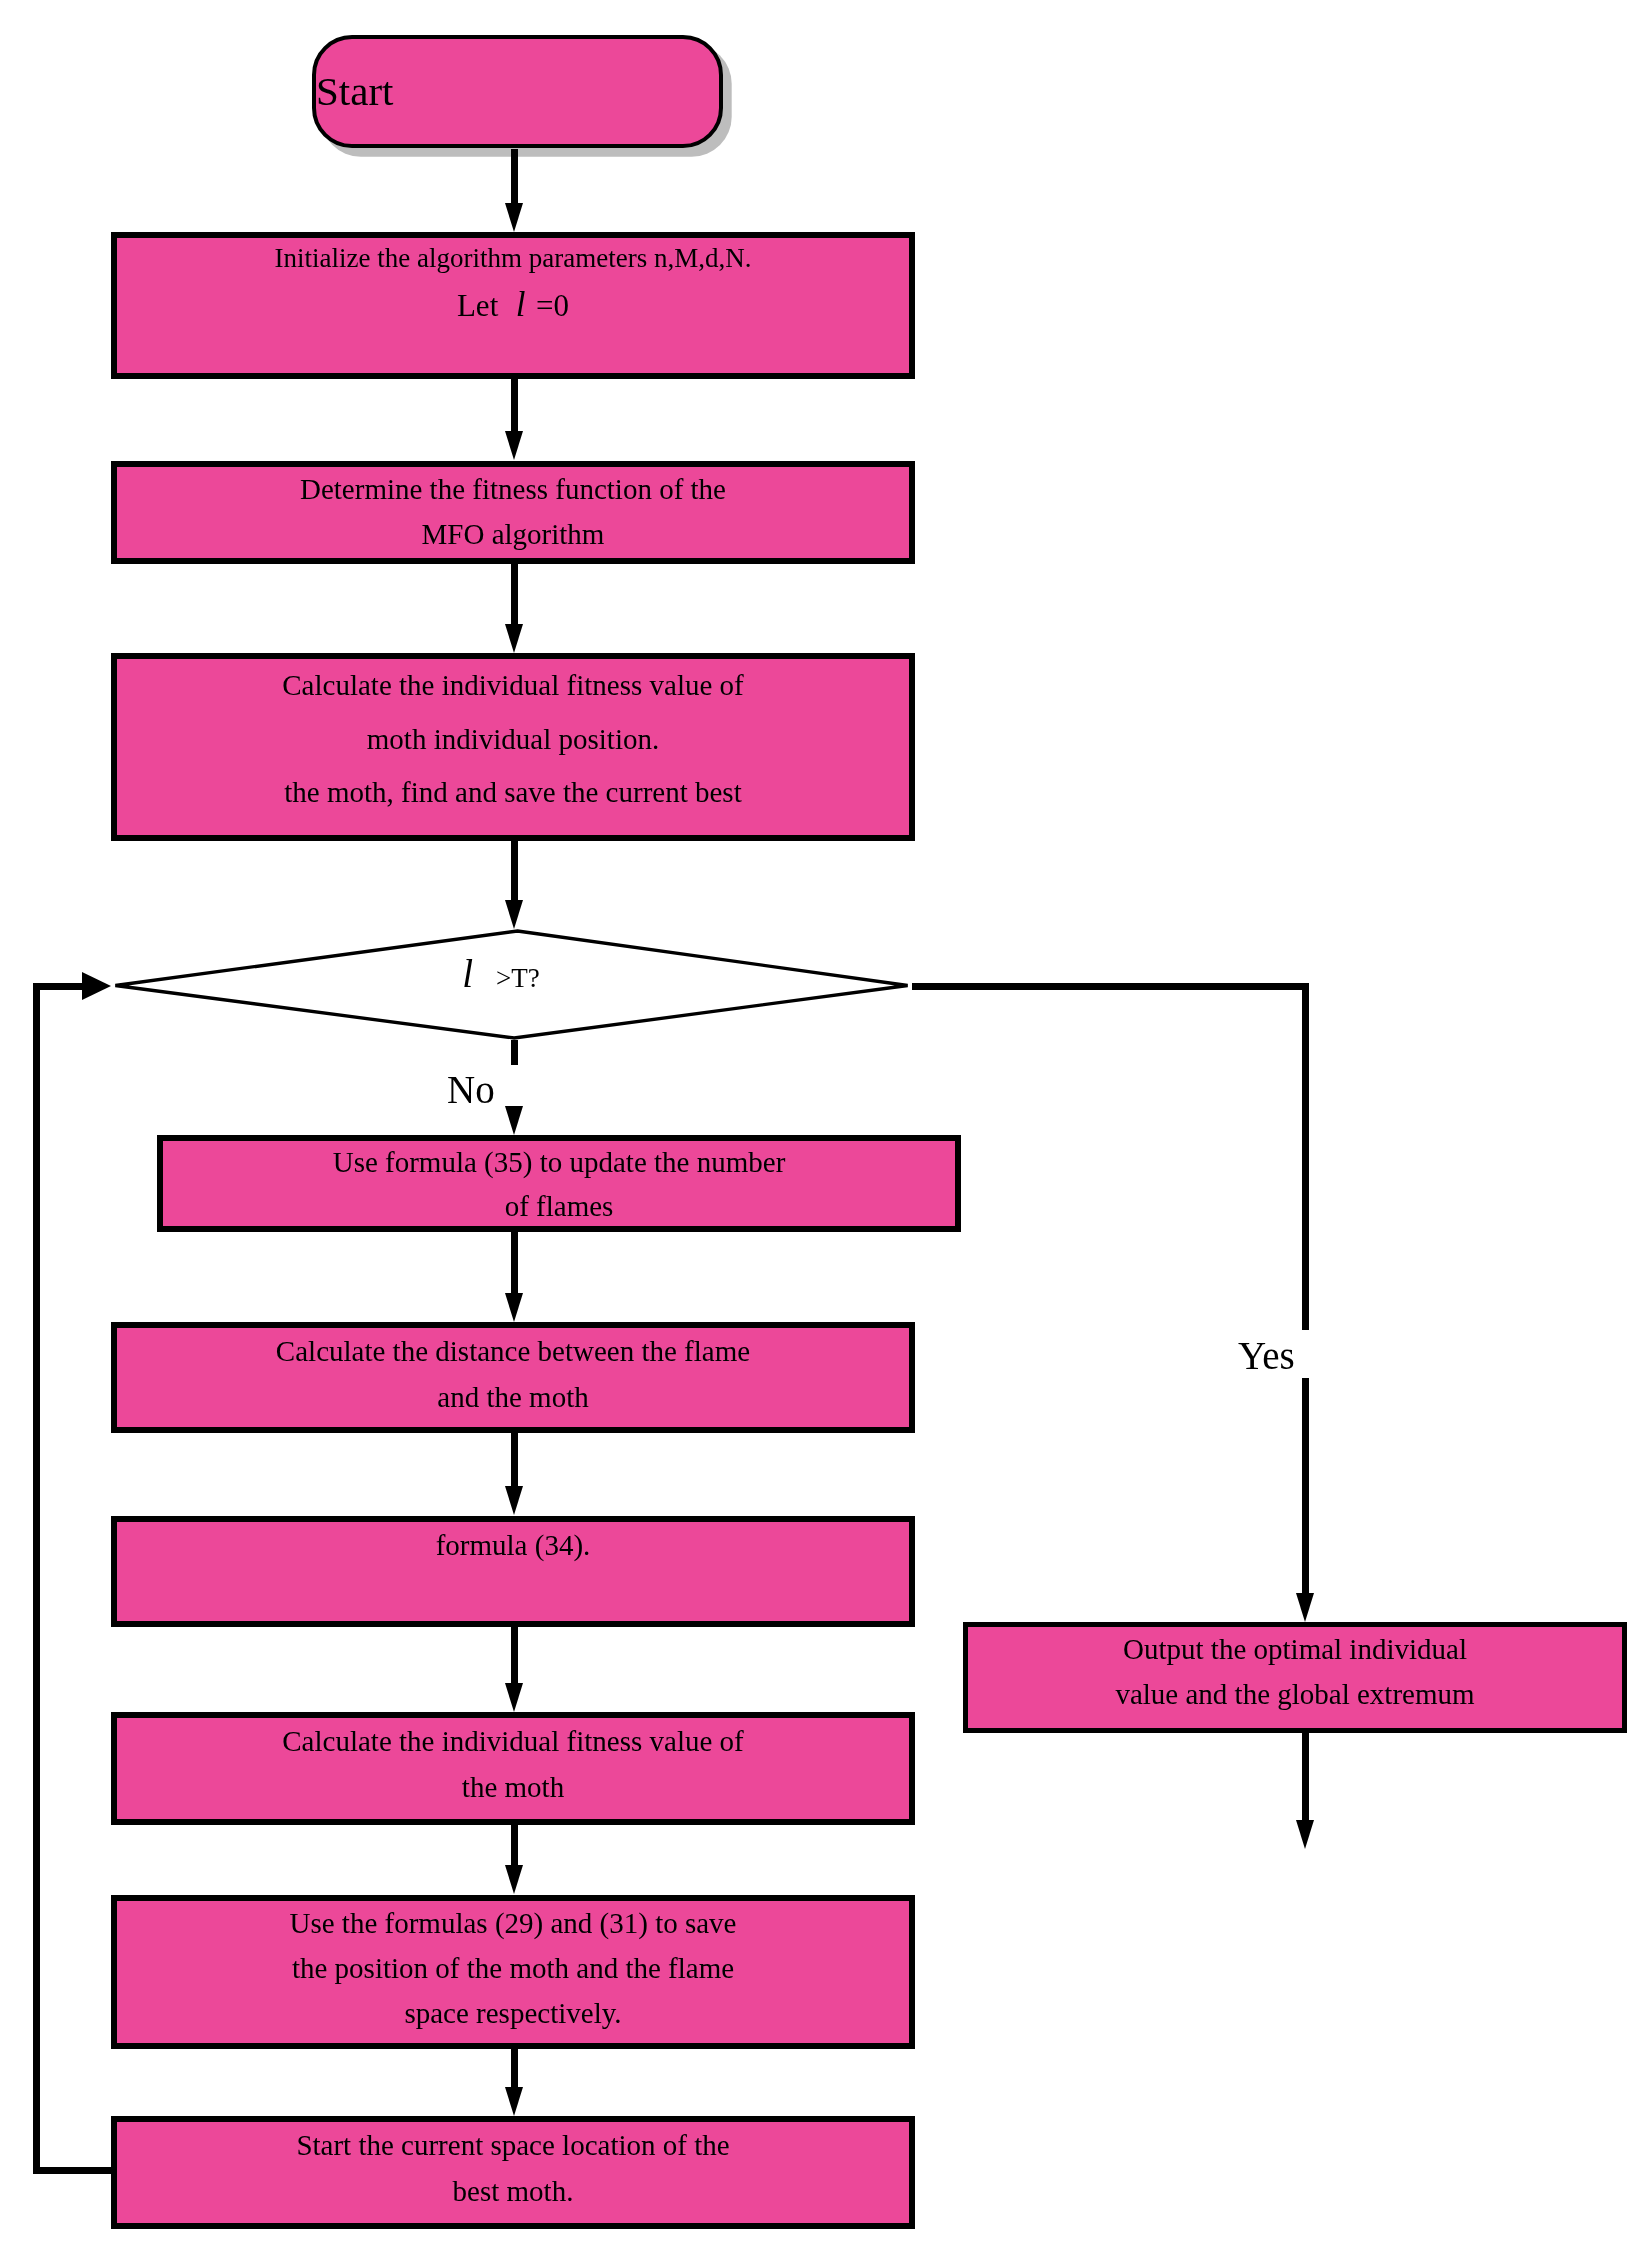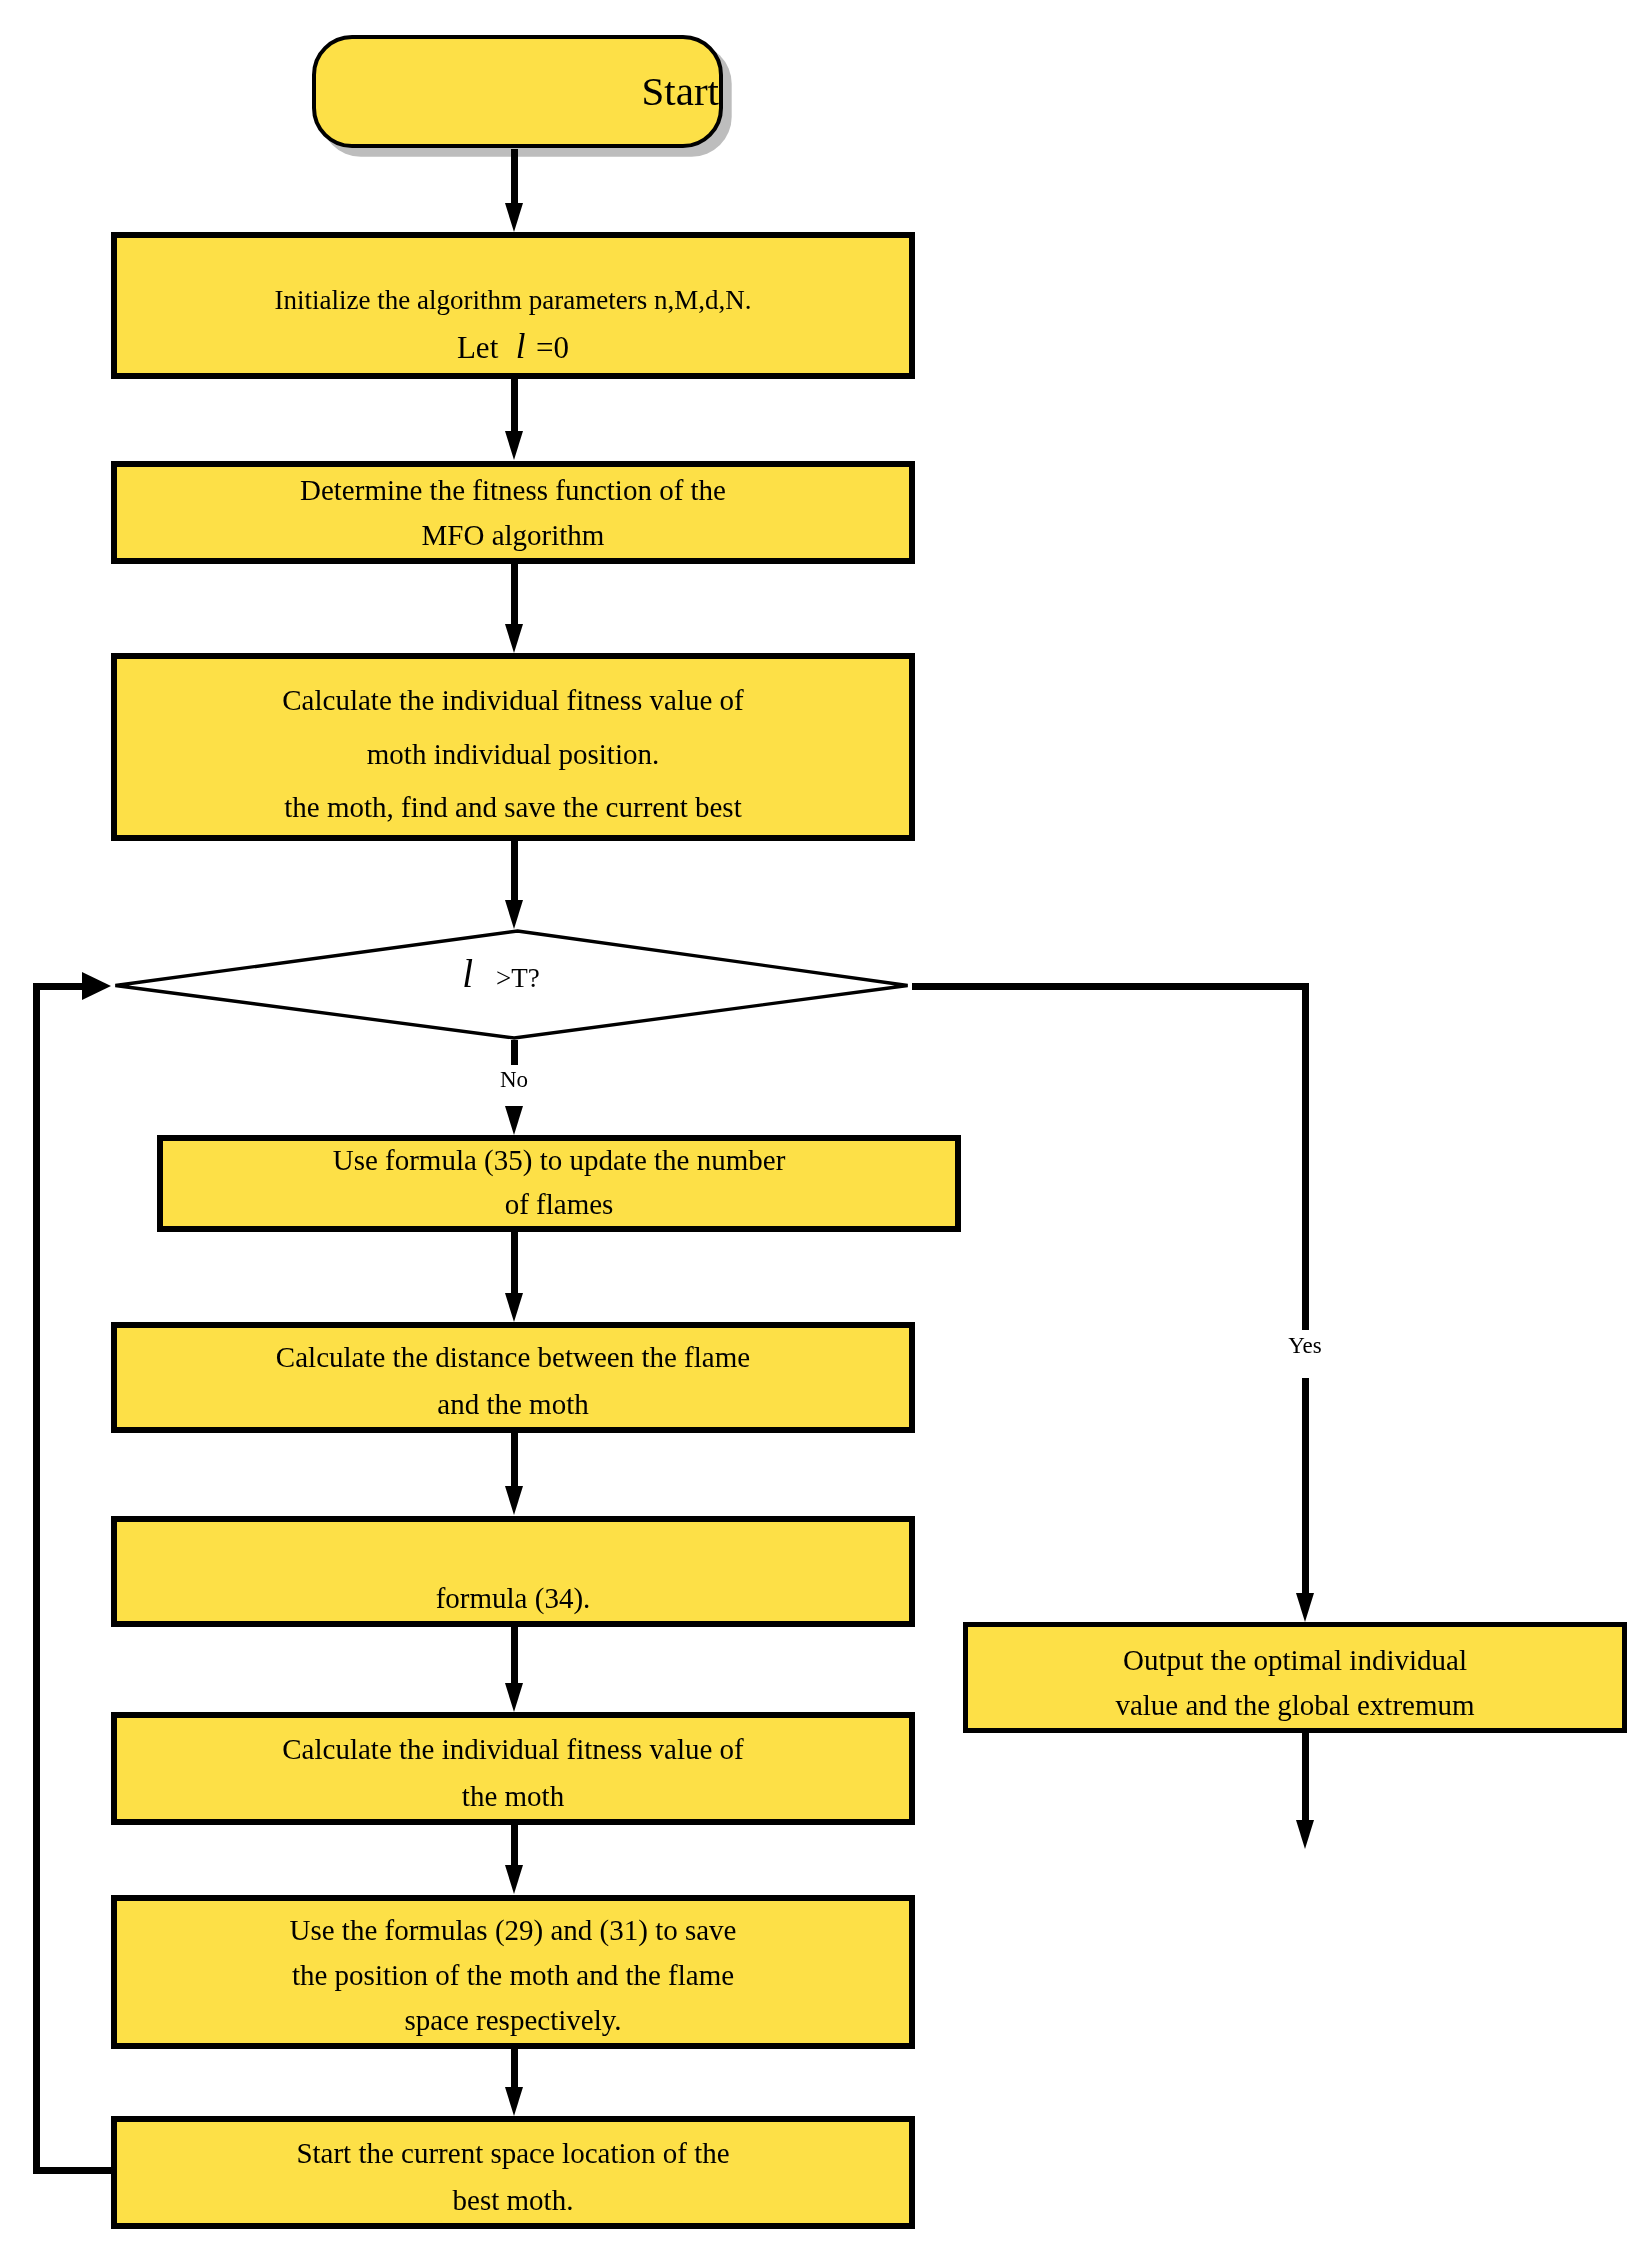--- a/index.html
+++ b/index.html
@@ -6,26 +6,26 @@
   #canvas{
     position:relative;
     width:1644px;height:2261px;
     background:#ffffff;
     font-family:"Liberation Serif","DejaVu Serif",serif;
     color:#000;
     overflow:hidden;
   }
   .node{
     position:absolute;
-    background:#fde047;
+    background:#ec4899;
     border:6px solid #000;
     box-sizing:border-box;
     display:flex;
     flex-direction:column;
-    justify-content:flex-end;
+    justify-content:flex-start;
     align-items:center;
     text-align:center;
     font-size:29px;
     line-height:1.6;
   }
   .node .ln{display:block;}
   #start-node{
     left:312px;top:35px;width:411px;height:113px;
     border:4.7px solid #000;border-radius:40px;
     box-shadow:8.7px 8.7px 0 0 #bdbdbd;
@@ -100,21 +100,21 @@
   #decision-svg{position:absolute;left:111px;top:929px;width:801px;height:111px;}
   #decision-label{
     position:absolute;left:381px;top:951px;width:240px;height:67px;
     display:flex;justify-content:center;align-items:baseline;
   }
   #decision-label .var{font-style:italic;font-size:39px;}
   #decision-label .cond{font-size:27px;margin-left:23px;}
 
   .branch-label{
     position:absolute;width:134px;
-    font-size:23px;text-align:center;
+    font-size:39px;text-align:left;
   }
   #no-label{left:447px;top:1067px;}
   #yes-label{left:1238px;top:1333px;}
 </style>
 </head>
 <body>
 
 <div id="canvas">
 
   <div class="node" id="start-node">

